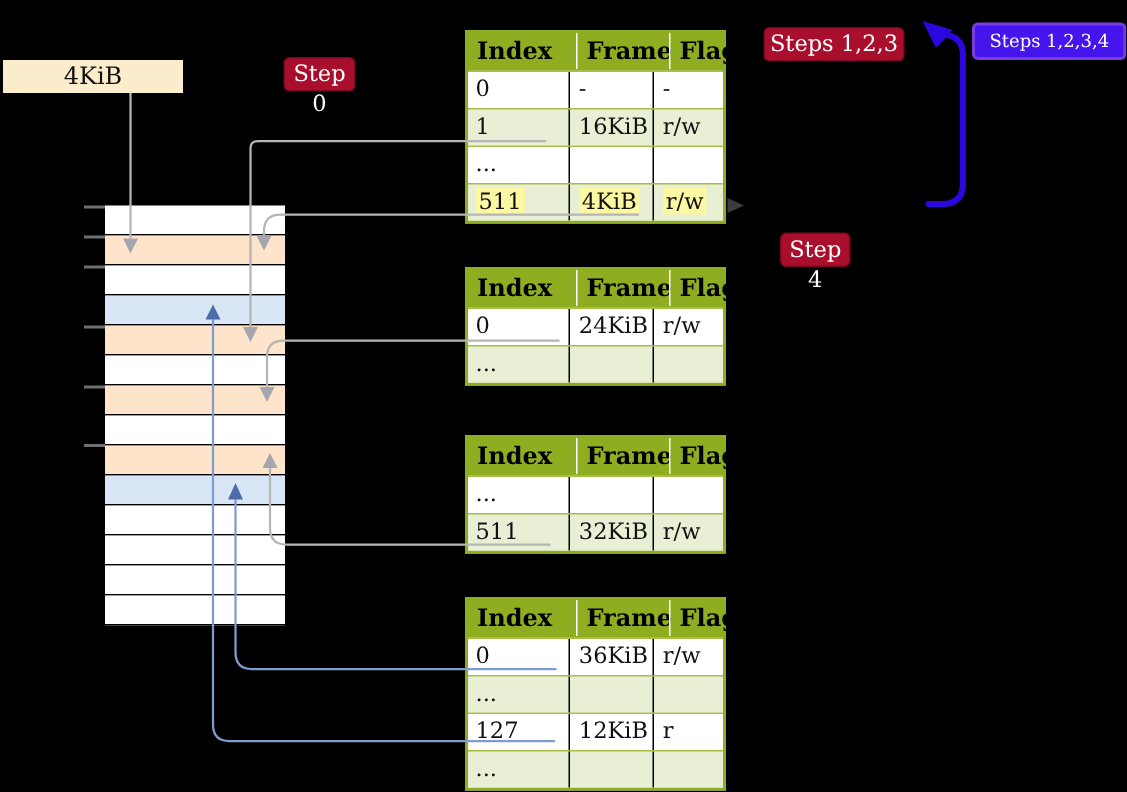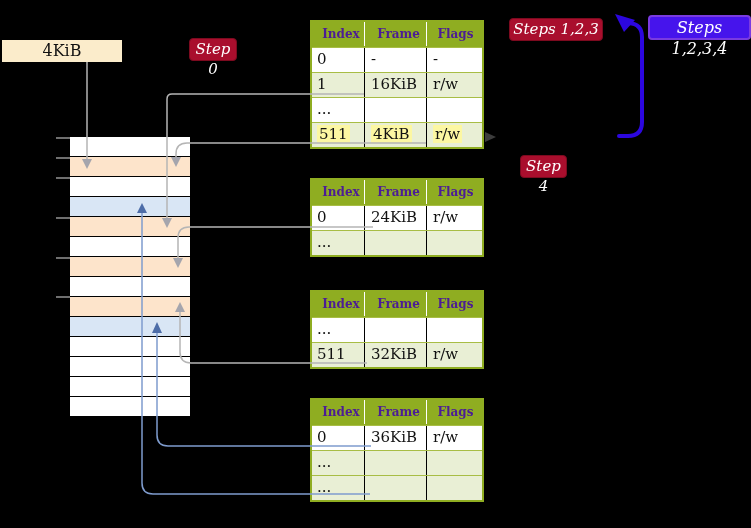--- a/index.html
+++ b/index.html
@@ -18,39 +18,39 @@
   .tick{position:absolute;left:0;width:14px;height:2px;background:#6f6f6f;}
   
   .tanbox{
     position:absolute;left:2px;top:40px;width:120px;height:22px;
     background:var(--box-tan,#fbeccb);color:#111;
     text-align:center;line-height:22px;font-size:16px;
   }
   
   .badge{
     position:absolute;box-sizing:border-box;height:23px;line-height:20px;
-    text-align:center;color:#fff;font-size:15px;border-radius:4px;font-style:italic;
+    text-align:center;color:#fff;font-size:15px;border-radius:4px;
   }
   .badge-red{background:var(--badge-red,#a90e2d);border:1px solid #7c0a1f;}
-  .badge-blue{background:var(--badge-blue,#4614ec);border:2px solid #7a3be0;height:25px;line-height:21px;font-size:16px;}
+  .badge-blue{background:var(--badge-blue,#4614ec);border:2px solid #7a3be0;height:25px;line-height:21px;font-size:12px;}
   
   .ptable{
     position:absolute;width:170px;box-sizing:content-box;
     border:2px solid var(--table-header,#8fad21);background:#fff;
     font-size:15px;color:#111;
   }
   .thead{display:flex;background:var(--table-header,#8fad21);height:24px;line-height:24px;border-bottom:1px solid var(--table-header,#8fad21);}
-  .hcell{box-sizing:border-box;color:#4c1d95;font-weight:bold;font-size:12px;padding-left:6px;text-align:center;}
+  .hcell{box-sizing:border-box;color:#000000;font-weight:bold;font-size:16px;padding-left:6px;text-align:center;}
   .hcell.col2,.hcell.col3{border-left:1px solid #fff;}
   .trow{display:flex;height:24px;line-height:22px;border-top:1px solid #a8bd45;}
   .trow:first-of-type{border-top:none;}
   .cell{box-sizing:border-box;padding-left:5px;overflow:hidden;}
   .cell.col2,.cell.col3{border-left:1px solid #000;padding-left:6px;}
   .col1{width:52px;}
-  .col2{width:62px;}
+  .col2{width:62px;margin-left:20px;}
   .col3{width:52px;}
   .shade-green{background:var(--table-row-green,#e9efd5);}
   .hl{background:var(--highlight-yellow,#fcf7a2);padding:0 2px;}
   
   .overlay{position:absolute;left:0;top:0;pointer-events:none;}
 </style>
 </head>
 <body>
 
 <div id="stage">
@@ -162,20 +162,25 @@
     <div class="trow">
       <div class="cell col1">0</div>
       <div class="cell col2">36KiB</div>
       <div class="cell col3">r/w</div>
     </div>
     <div class="trow shade-green">
       <div class="cell col1">...</div>
       <div class="cell col2"></div>
       <div class="cell col3"></div>
     </div>
+    <div class="trow">
+      <div class="cell col1">127</div>
+      <div class="cell col2">12KiB</div>
+      <div class="cell col3">r</div>
+    </div>
     <div class="trow shade-green">
       <div class="cell col1">...</div>
       <div class="cell col2"></div>
       <div class="cell col3"></div>
     </div>
   </div>
 
   <svg class="overlay" width="751" height="528" viewBox="0 0 751 528">
 
     <g stroke="#b5b5b5" stroke-width="1.5" fill="none">

